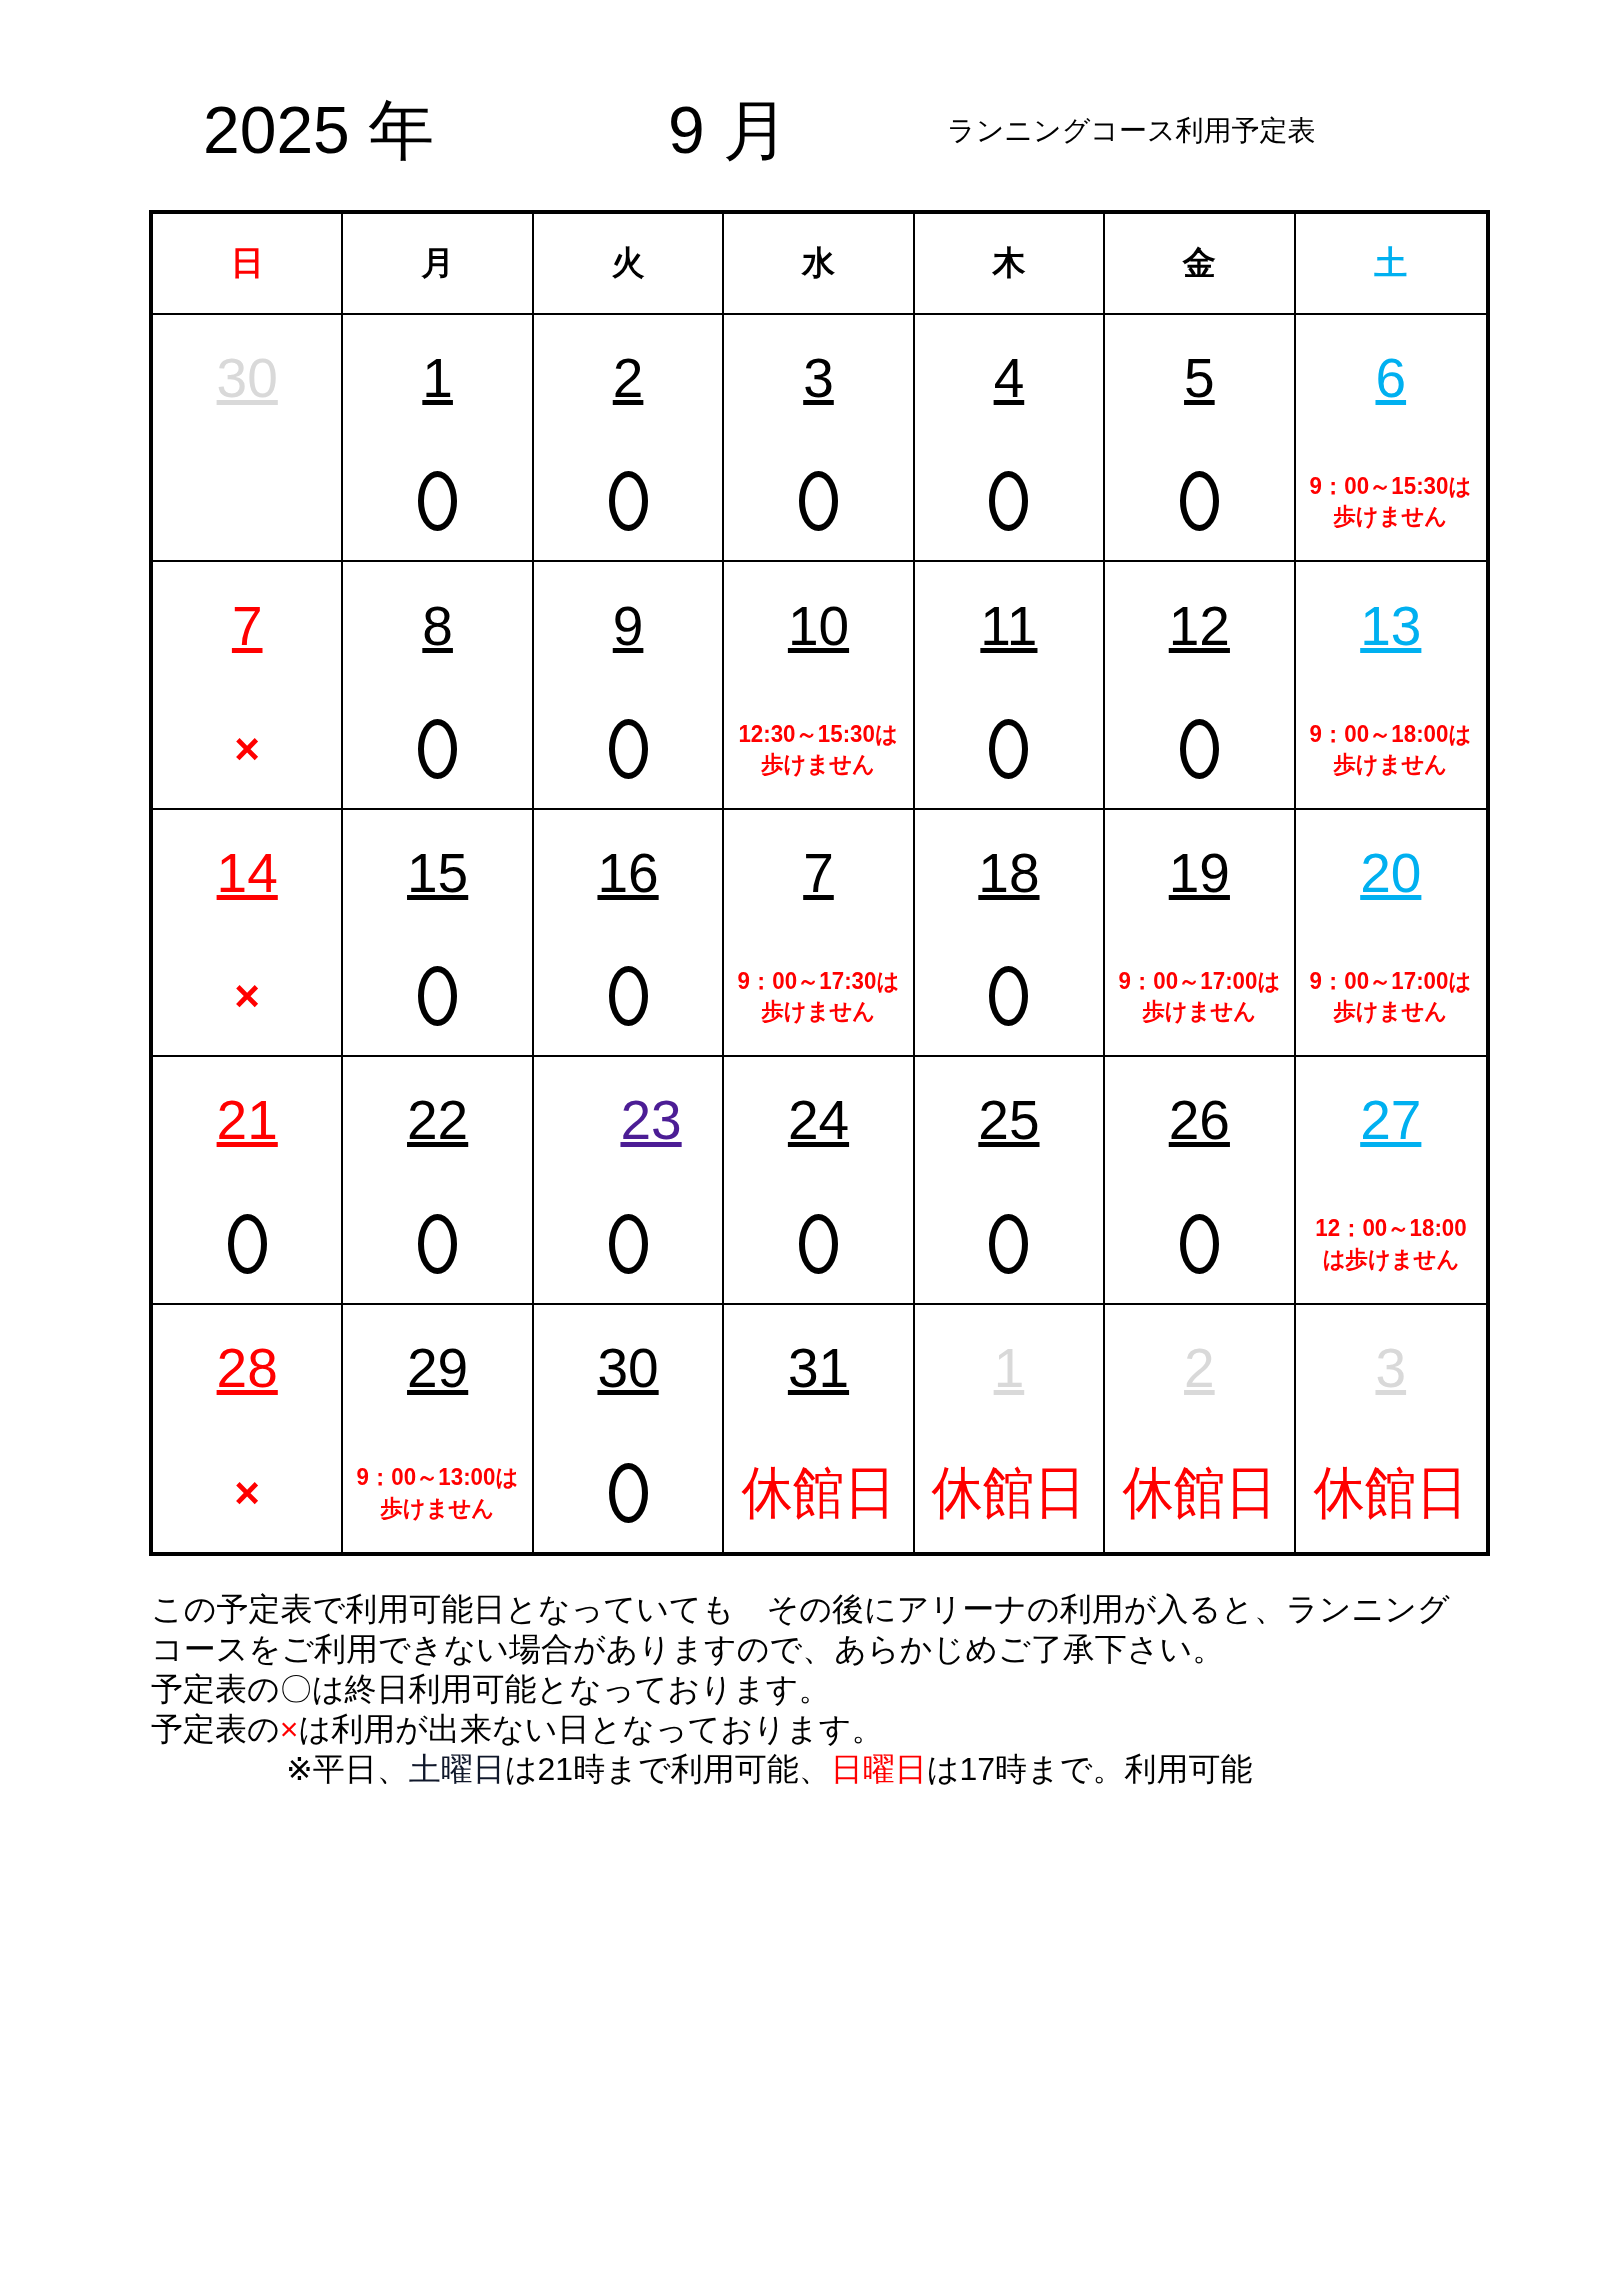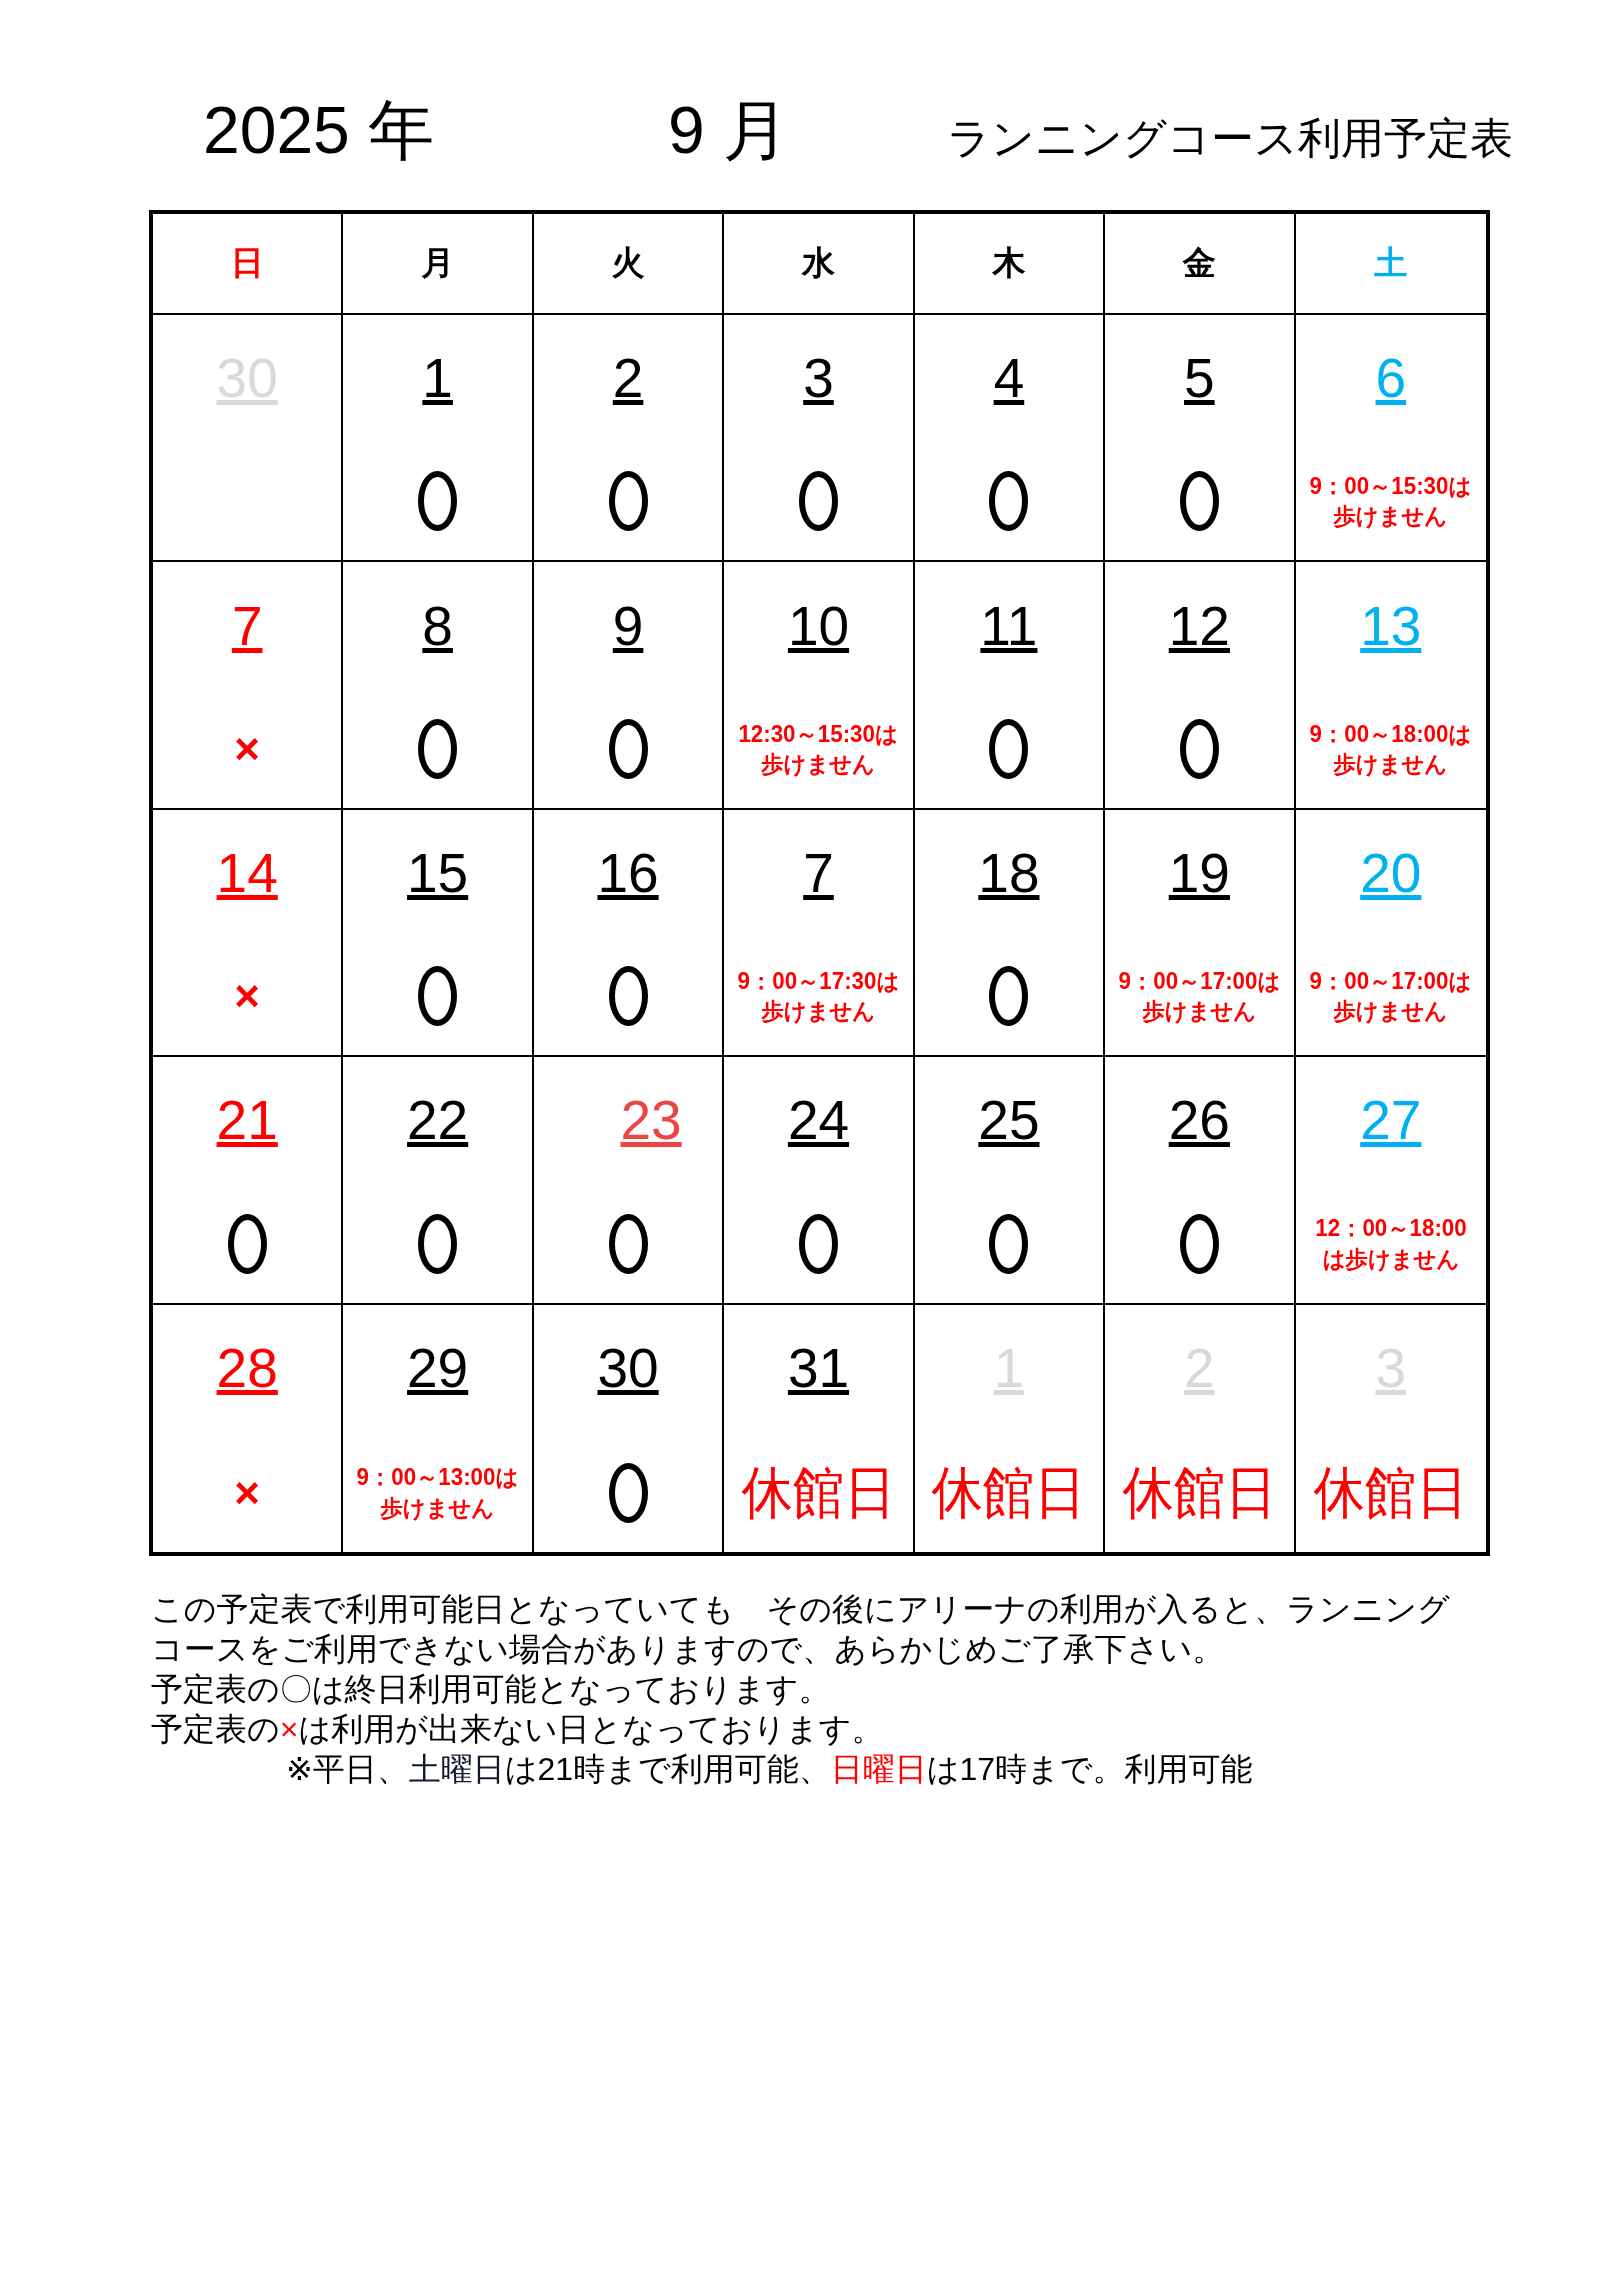--- a/index.html
+++ b/index.html
@@ -3,21 +3,21 @@
 <meta charset="utf-8">
 <style>
   html,body{margin:0;padding:0;}
   body{
     width:1623px;height:2295px;background:#ffffff;position:relative;
     font-family:"Liberation Sans","DejaVu Sans",sans-serif;color:#000;
   }
   
   .year-title{position:absolute;left:203px;top:97px;font-size:66px;line-height:1;white-space:nowrap;}
   .month-title{position:absolute;left:668px;top:97px;font-size:66px;line-height:1;white-space:nowrap;}
-  .sheet-title{position:absolute;left:947px;top:117px;font-size:43px;line-height:1;white-space:nowrap;}
+  .sheet-title{position:absolute;left:947px;top:117px;font-size:28px;line-height:1;white-space:nowrap;}
 
   
   .calendar{
     position:absolute;left:149px;top:210px;width:1341px;height:1346px;
     box-sizing:border-box;border:4.9px solid #000;
     display:grid;grid-template-columns:repeat(7,1fr);
     grid-template-rows:101px repeat(5,1fr);
   }
   .wd-cell,.day-cell{
     box-sizing:border-box;border-right:2.8px solid #000;border-bottom:2.8px solid #000;
@@ -185,21 +185,21 @@
         <div class="circle-mark" style="border-color: rgb(0, 0, 0);"></div>
       </div>
     </div>
     <div class="day-cell">
       <div class="date-area" style="color: rgb(0, 0, 0);">22</div>
       <div class="mark-area">
         <div class="circle-mark" style="border-color: rgb(0, 0, 0);"></div>
       </div>
     </div>
     <div class="day-cell">
-      <div class="date-area" style="color: #ef4444; padding-left: 46px;">23</div>
+      <div class="date-area" style="color: #4c1d95; padding-left: 46px;">23</div>
       <div class="mark-area">
         <div class="circle-mark" style="border-color: rgb(0, 0, 0);"></div>
       </div>
     </div>
     <div class="day-cell">
       <div class="date-area" style="color: rgb(0, 0, 0);">24</div>
       <div class="mark-area">
         <div class="circle-mark" style="border-color: rgb(0, 0, 0);"></div>
       </div>
     </div>

